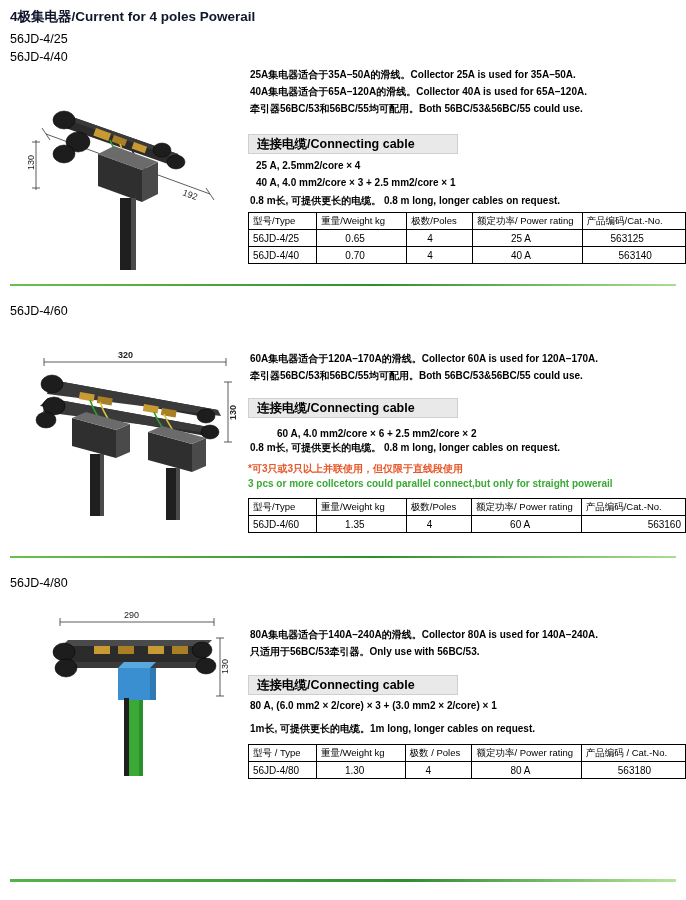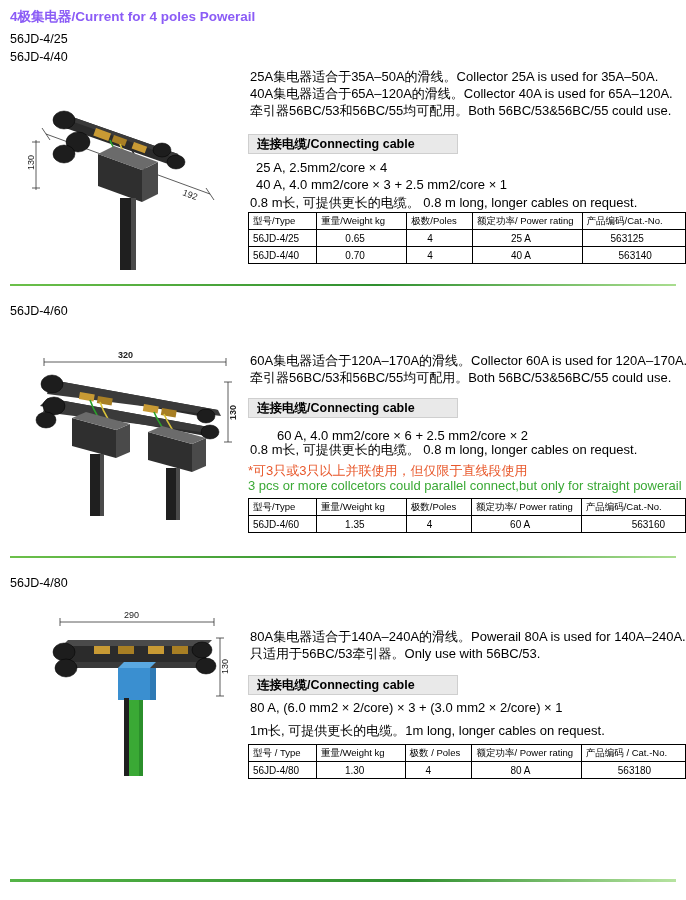--- a/index.html
+++ b/index.html
@@ -18,39 +18,40 @@
     overflow: hidden;
   }
 
   
   .page-title {
     position: absolute;
     left: 10px;
     top: 8px;
     font-size: 13.5px;
     font-weight: bold;
-    color: #8b5cf6;
+    color: #0f172a;
     letter-spacing: 0;
     white-space: nowrap;
   }
 
   
   .model-code {
     position: absolute;
     font-size: 12.5px;
     color: #000;
     white-space: nowrap;
   }
 
   
   .txt {
     position: absolute;
-    font-size: 13px;
+    font-size: 10px;
     color: #000;
     white-space: nowrap;
+    font-weight: bold;
   }
   .txt.red { color: #e8572a; }
   .txt.green { color: #3aa935; }
 
   
   .cable-banner {
     position: absolute;
     height: 20px;
     background: #e9e9e9;
     border: 1px solid #cfcfcf;
@@ -294,21 +295,21 @@
       <td class="c-rating">额定功率/ Power rating</td>
       <td class="c-cat">产品编码/Cat.-No.</td>
     </tr>
   </thead>
   <tbody>
     <tr>
       <td>56JD-4/60</td>
       <td style="padding-left:28px;">1.35</td>
       <td style="padding-left:20px;">4</td>
       <td style="padding-left:38px;">60 A</td>
-      <td style="padding-left:50px;">563160</td>
+      <td style="padding-left:50px;text-align:right;">563160</td>
     </tr>
   </tbody>
 </table>
 
 <div class="sep" style="top:556px;"></div>
 
 <div class="model-code" style="left:10px; top:576px;">56JD-4/80</div>
 
 <div class="illus" style="left:14px; top:600px; width:230px; height:200px;">
   <svg width="230" height="200" viewBox="0 0 230 200">
@@ -344,21 +345,21 @@
       <polygon class="blueL" points="64,40 70,34 102,34 96,40"></polygon>
       <rect fill="#2f7ab5" x="96" y="40" width="6" height="32"></rect>
 
       <rect class="greenstem" x="74" y="72" width="11" height="76"></rect>
       <rect fill="#2b8f2b" x="85" y="72" width="4" height="76"></rect>
       <rect class="stemD" x="70" y="70" width="5" height="78"></rect>
     </g>
   </svg>
 </div>
 
-<div class="txt" style="left:250px; top:628px;">80A集电器适合于140A–240A的滑线。Powerail 80A is used for 140A–240A.</div>
+<div class="txt" style="left:250px; top:628px;">80A集电器适合于140A–240A的滑线。Collector 80A is used for 140A–240A.</div>
 <div class="txt" style="left:250px; top:645px;">只适用于56BC/53牵引器。Only use with 56BC/53.</div>
 
 <div class="cable-banner" style="left:248px; top:655px; top:655px; width:210px; margin-top:20px;">连接电缆/Connecting cable</div>
 
 <div class="txt" style="left:250px; top:700px;">80 A, (6.0 mm2 × 2/core) × 3 + (3.0 mm2 × 2/core) × 1</div>
 <div class="txt" style="left:250px; top:722px;">1m长, 可提供更长的电缆。1m long, longer cables on request.</div>
 
 <table class="spec" style="left:248px; top:744px;border-radius:13px;">
   <thead>
     <tr>

